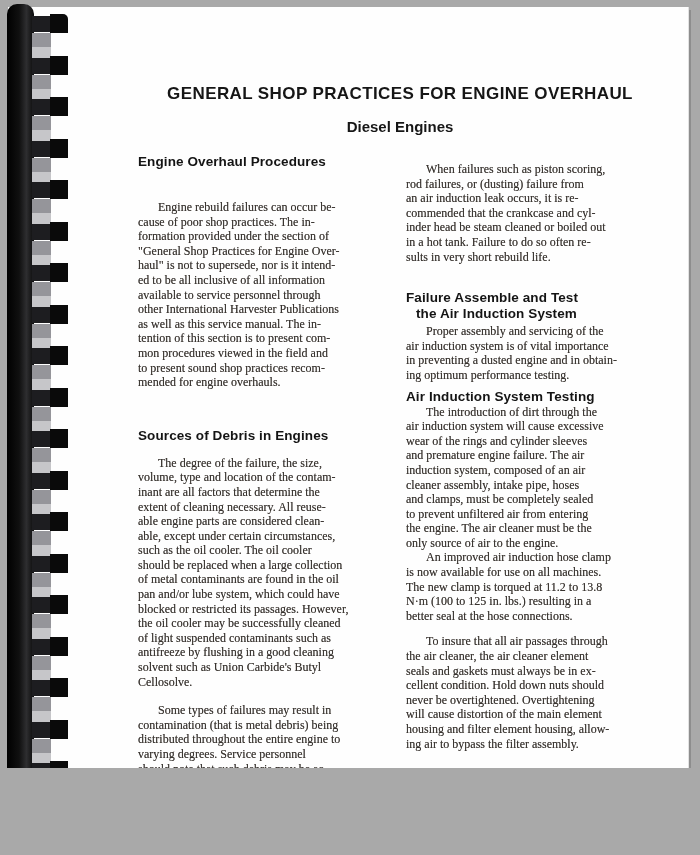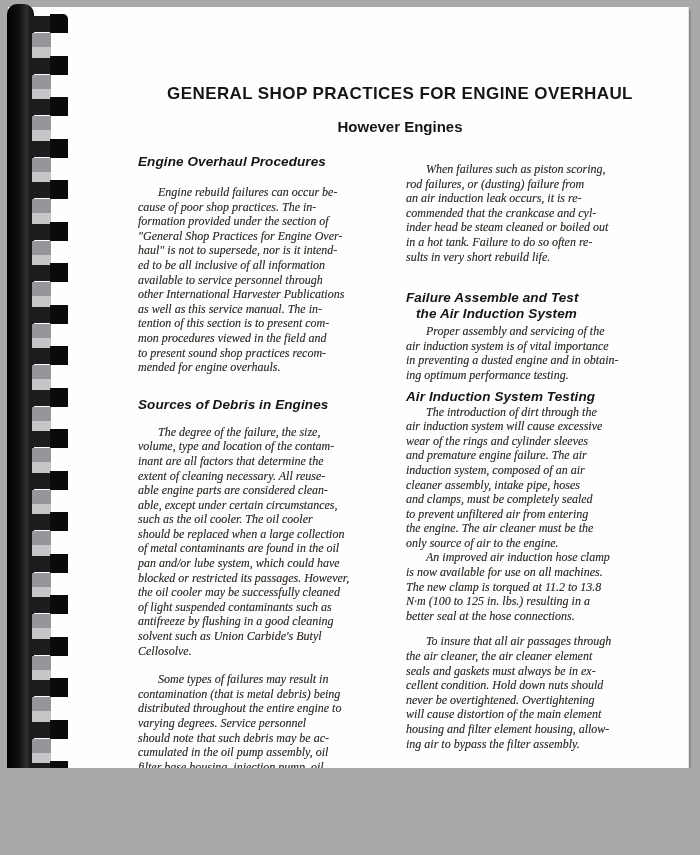--- a/index.html
+++ b/index.html
@@ -42,34 +42,34 @@
     text-align:center;
     font-family:"Liberation Sans", sans-serif; font-weight:bold;
     font-size:17px; letter-spacing:0.4px; color:#161616;
   }
   .doc-subtitle {
     position:absolute; left:140px; top:118px; width:520px;
     text-align:center;
     font-family:"Liberation Sans", sans-serif; font-weight:bold;
     font-size:15px; color:#161616;
   }
-  .col { position:absolute; color:#38332f; font-size:12px; line-height:14.6px;font-style:italic; }
+  .col { position:absolute; color:#38332f; font-size:12px; line-height:14.6px; }
   .col-left  { left:138px; top:154px; width:266px; }
   .col-right { left:406px; top:162px; width:286px; }
   .sec-heading {
     font-family:"Liberation Sans", sans-serif; font-weight:bold;
     font-size:13.5px; line-height:16px; color:#141414; letter-spacing:0.1px;
   }
   .sec-heading .l2 { display:block; padding-left:10px; }
   .para {
     white-space:pre-line; text-indent:20px;
     text-shadow:0 0 0.5px rgba(40,35,30,0.55);
   }
-  .mt-h2   { margin-top:22px; }
-  .mt-p1   { margin-top:15px; }
+  .mt-h2   { margin-top:38px; }
+  .mt-p1   { margin-top:30px; }
   .mt-p14  { margin-top:14px; }
   .mt-p12  { margin-top:12px; }
   .mt-p13  { }
   .mt-p11  { margin-top:11px; }
   .mt-h26  { margin-top:26px; }
   .mt-p15  { margin-top:2px; }
   .mt-h19  { margin-top:6px; }
   .page-number {
     position:absolute; left:140px; top:797px; width:520px; text-align:center;
     font-family:"Liberation Sans", sans-serif; font-weight:bold;
@@ -90,21 +90,21 @@
 
   <div class="binding">
     <div class="spine"></div>
     <div class="teeth-shadow"></div>
     <div class="teeth-bar"></div>
     <div class="teeth-tip"></div>
   </div>
 
   <div class="doc-title">GENERAL SHOP PRACTICES FOR ENGINE OVERHAUL</div>
 
-  <div class="doc-subtitle">However Engines</div>
+  <div class="doc-subtitle">Diesel Engines</div>
 
   <div class="col col-left">
     <div class="sec-heading">Engine Overhaul Procedures</div>
     <div class="para mt-p1">Engine rebuild failures can occur be-
 cause of poor shop practices. The in-
 formation provided under the section of
 "General Shop Practices for Engine Over-
 haul" is not to supersede, nor is it intend-
 ed to be all inclusive of all information
 available to service personnel through

